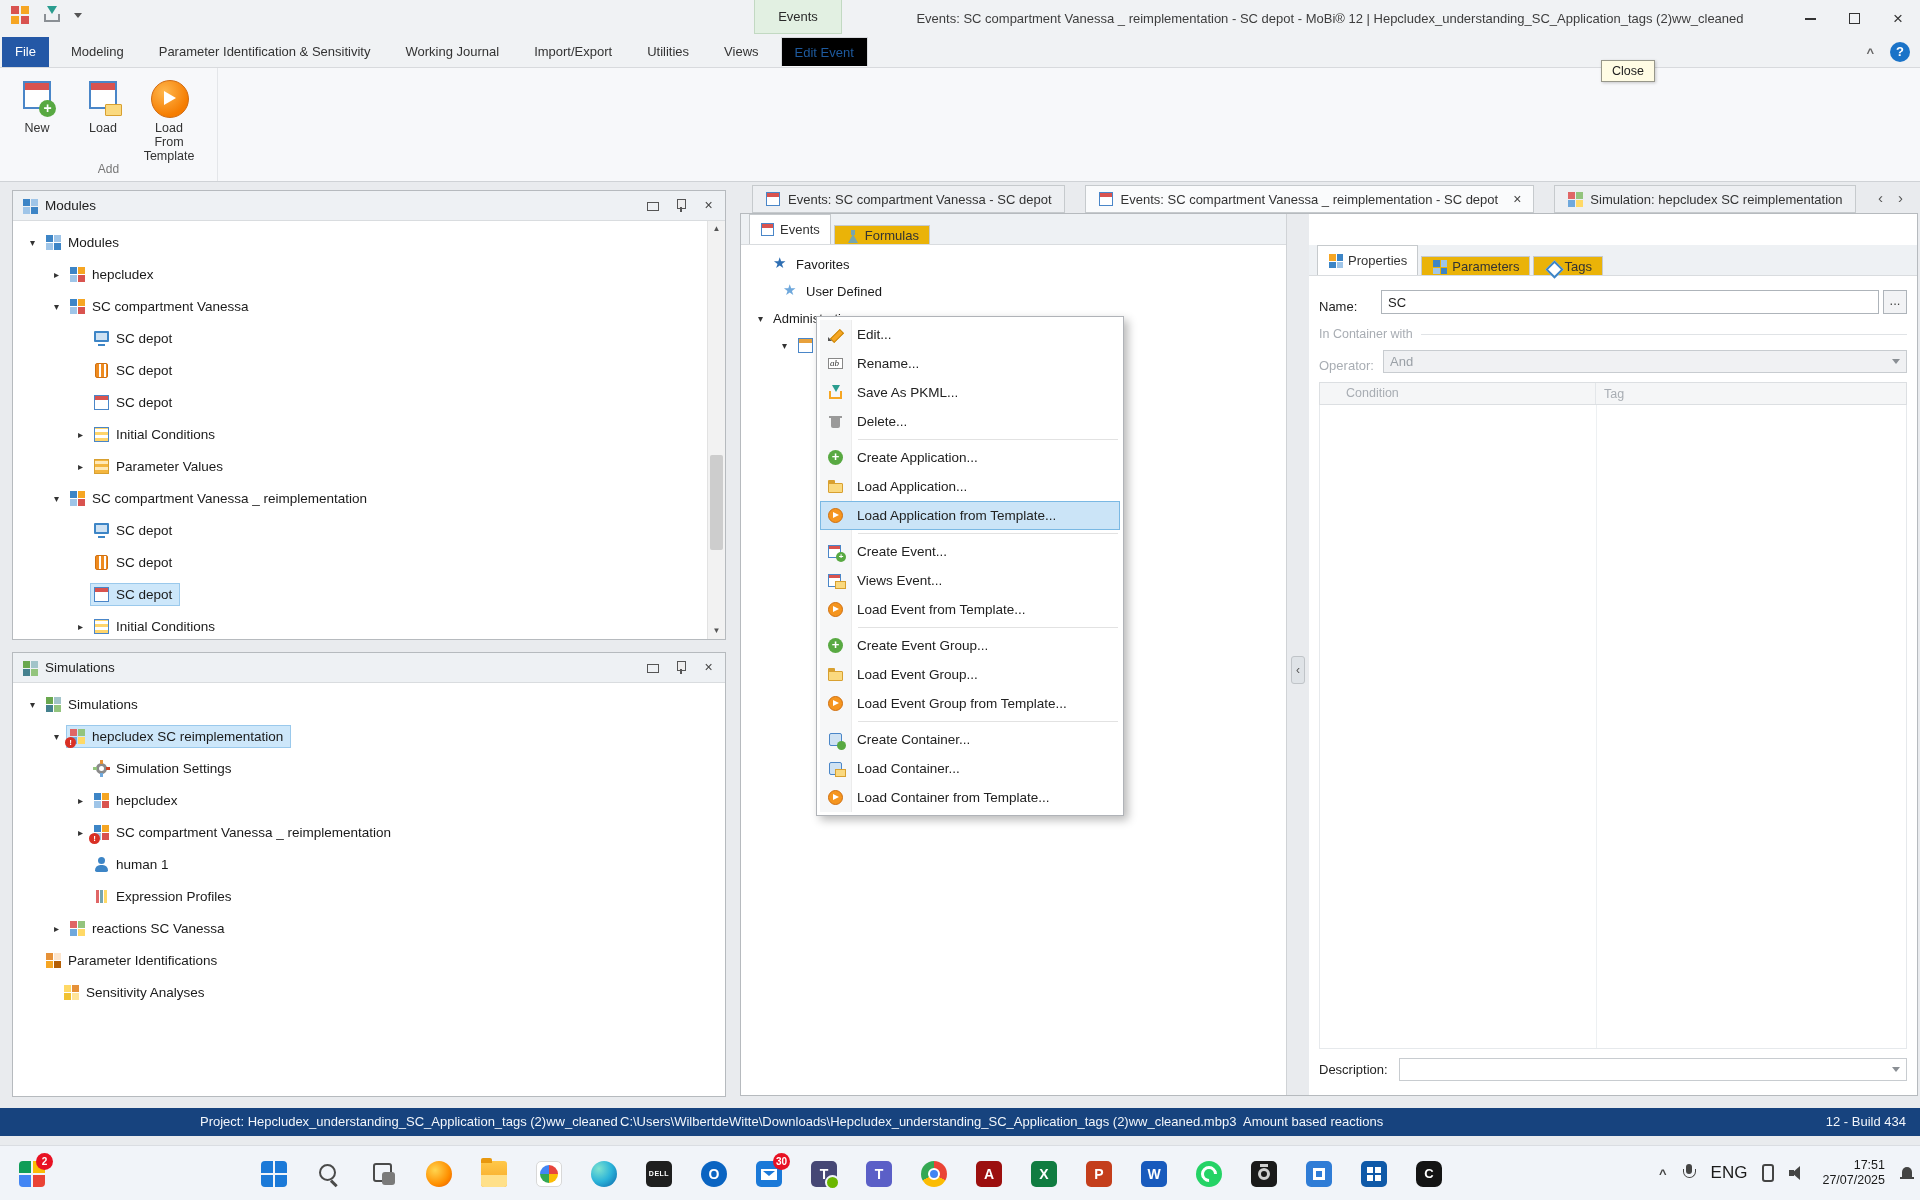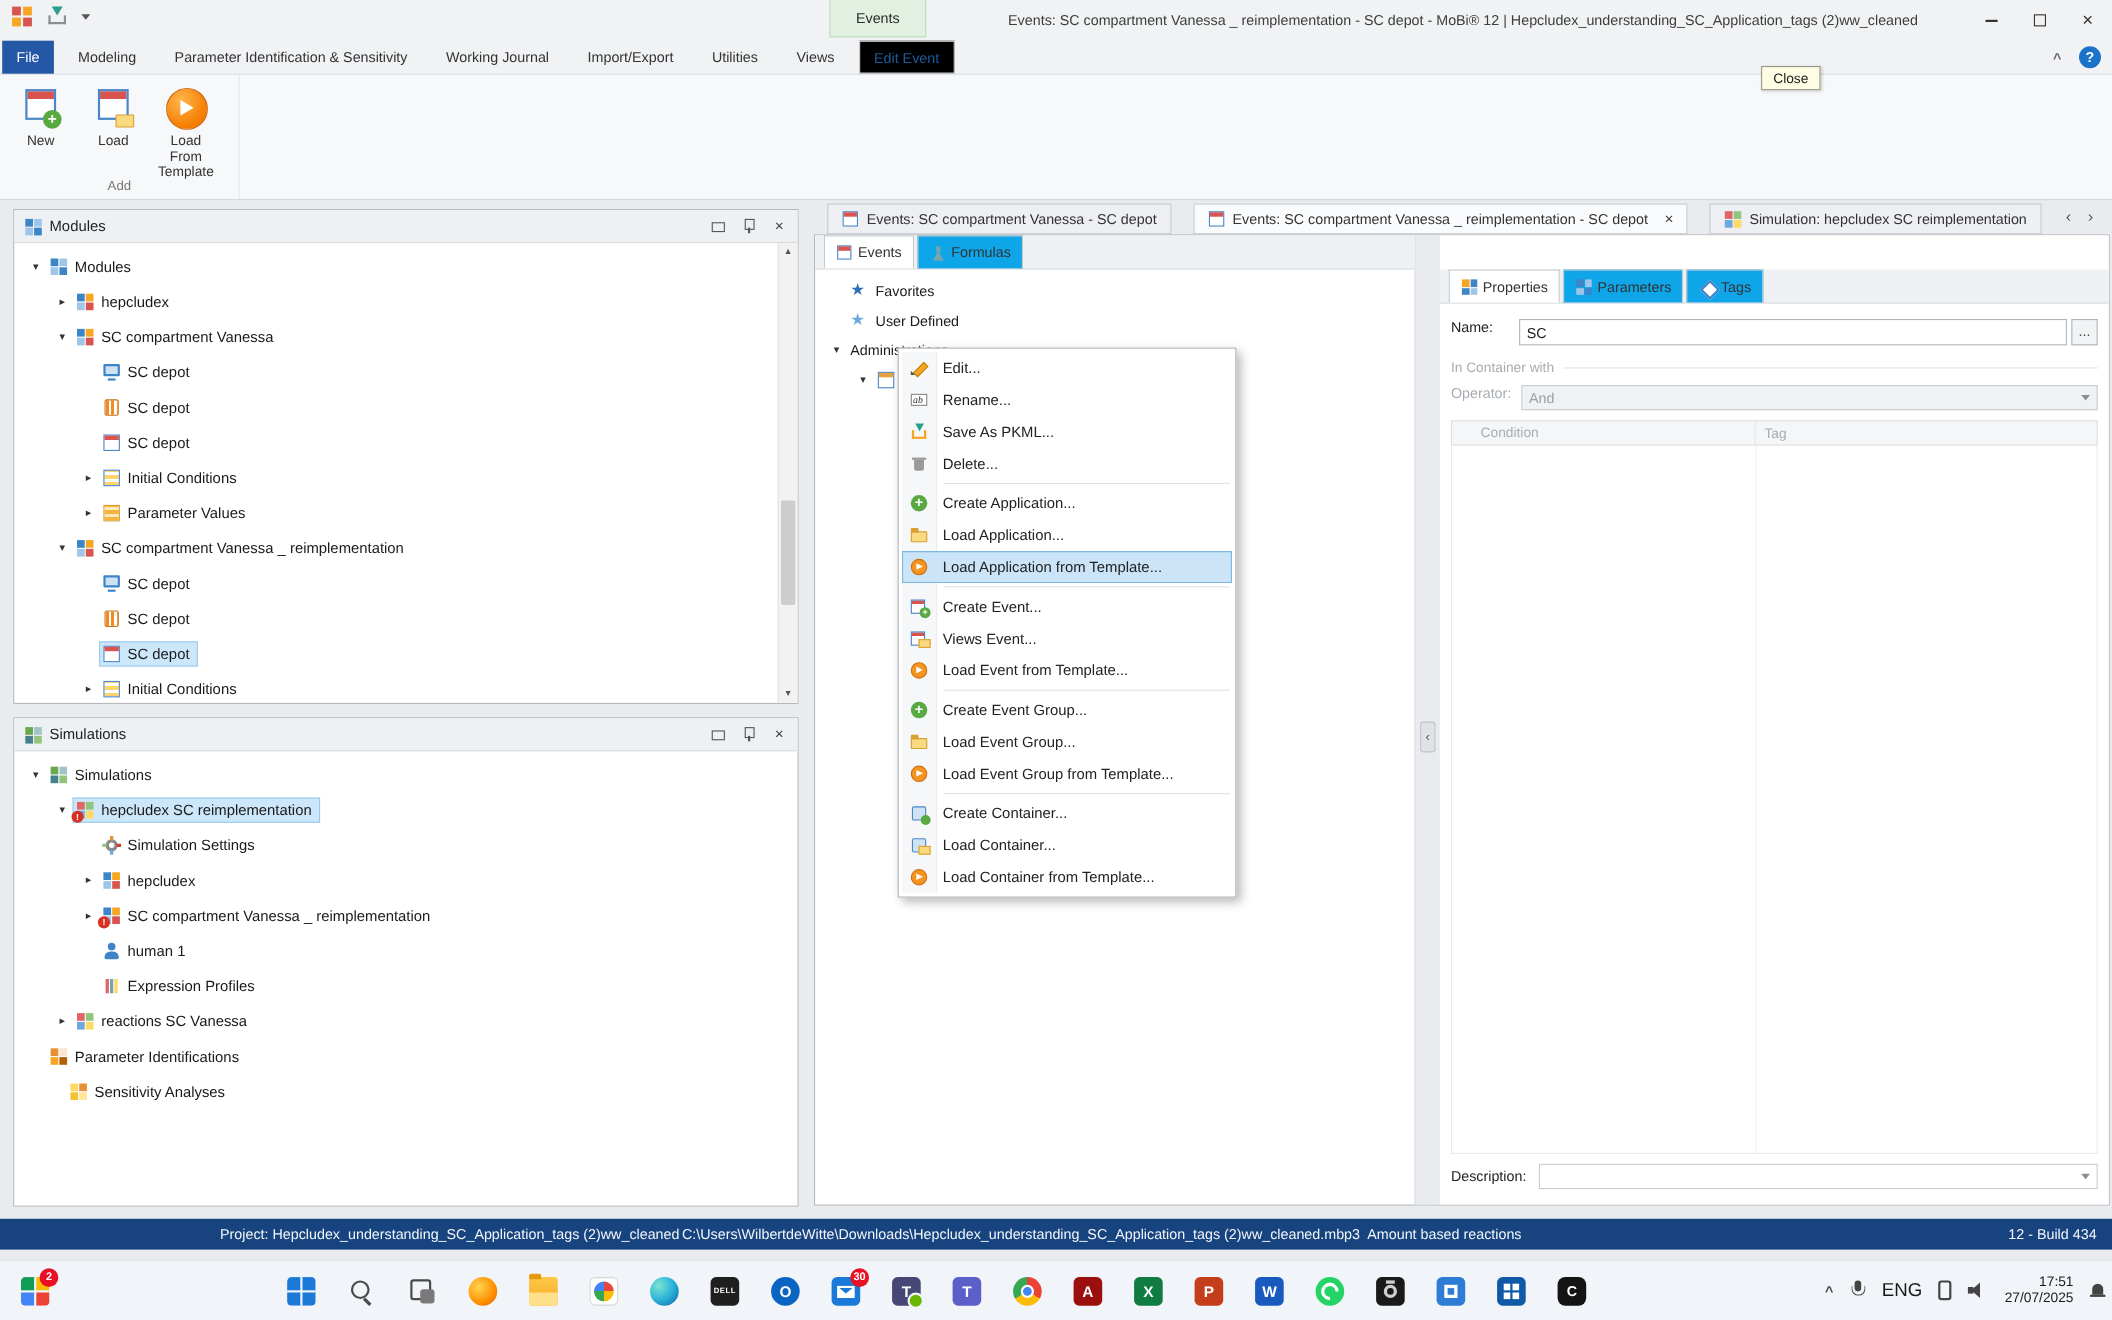--- a/index.html
+++ b/index.html
@@ -152,33 +152,33 @@
 
 .doc-tabs{position:absolute;left:752px;top:184px;display:flex;gap:20px;height:29px;align-items:flex-end}
 .dtab{display:flex;align-items:center;gap:7px;padding:12px 12px;background:#edeff2;border:1px solid #c6cacd;height:28px;color:#333;white-space:nowrap}
 .dtab.active{background:#fafbfc}
 .dtab .ic{width:16px;height:16px;margin:0}
 .tab-close{margin-left:8px;color:#444;font-size:14px;line-height:1}
 .tab-nav{position:absolute;top:189px;font-size:15px;color:#555;z-index:3}
 .doc-content{position:absolute;left:740px;top:213px;width:1178px;height:883px;background:#fff;border:1px solid #b6babe}
 .events-pane{position:absolute;left:0;top:0;width:546px;bottom:0;border-right:1px solid #d0d3d6}
 .sub-tabs{height:31px;background:#eef1f4;border-bottom:1px solid #d9dcdf;display:flex;align-items:flex-end;padding-left:8px;gap:3px}
-.stab{display:flex;align-items:center;gap:5px;padding:0 10px;height:30px;background:#0ea5e9;border:1px solid #c6cacd;border-bottom:none;color:#333}
+.stab{display:flex;align-items:center;gap:5px;padding:0 10px;height:19px;background:#eab308;border:1px solid #c6cacd;border-bottom:none;color:#333}
 .stab.active{background:#fff;height:30px}
 .stab .ic{width:15px;height:15px;margin:0}
 .etree{padding-top:6px}
 .etree .trow{height:27px;font-size:13px}
 .collapse-strip{position:absolute;left:546px;top:0;bottom:0;width:22px;background:#e9ebee}
 .collapse-btn{position:absolute;left:4px;top:442px;width:14px;height:28px;background:#dfe3e7;border:1px solid #c0c4c8;border-radius:3px;font-size:12px;color:#555;display:flex;align-items:center;justify-content:center}
 
 
 .props-pane{position:absolute;left:568px;top:0;right:0;bottom:0;background:#fff}
 .props-pane .sub-tabs{position:absolute;left:0;right:0;top:31px}
 .props-body{position:absolute;left:10px;right:10px;top:63px;bottom:0}
-.prow{display:flex;align-items:flex-start}
+.prow{display:flex;align-items:flex-end}
 .name-row{margin-top:13px}
 .name-row label{width:62px;color:#222}
 .textbox{flex:1;height:24px;border:1px solid #aeb4ba;background:#fff;display:flex;align-items:center;padding:0 6px}
 .dots-btn{width:24px;height:24px;margin-left:4px;border:1px solid #aeb4ba;background:#f2f3f5;text-align:center;line-height:20px;color:#444}
 .fs{display:flex;align-items:center;gap:8px;margin-top:13px;color:#a8adb3;font-size:12.5px}
 .fs-line{flex:1;border-top:1px solid #e0e3e6;height:0}
 .op-row{margin-top:9px}
 .op-row label{width:64px;color:#a8adb3}
 .combo{flex:1;height:23px;border:1px solid #c8ccd0;background:#f0f1f3;display:flex;align-items:center;padding:0 6px;color:#9aa0a6}
 .combo .cspace{flex:1}
@@ -569,21 +569,21 @@
           </div>
         </div>
       <div class="etree" id="events-tree">
           <div class="trow" style="padding-left: 10px;">
             <span class="exp"></span>
             <span class="hl">
               <span class="ic ic-favorites-star"></span>
               <span class="lbl">Favorites</span>
             </span>
           </div>
-          <div class="trow" style="padding-left: 10px;">
+          <div class="trow" style="padding-left: 20px;">
             <span class="exp"></span>
             <span class="hl">
               <span class="ic ic-user-defined-star"></span>
               <span class="lbl">User Defined</span>
             </span>
           </div>
           <div class="trow" style="padding-left: 10px;">
             <span class="exp">▾</span>
             <span class="hl">
               <span class="lbl">Administrations</span>

